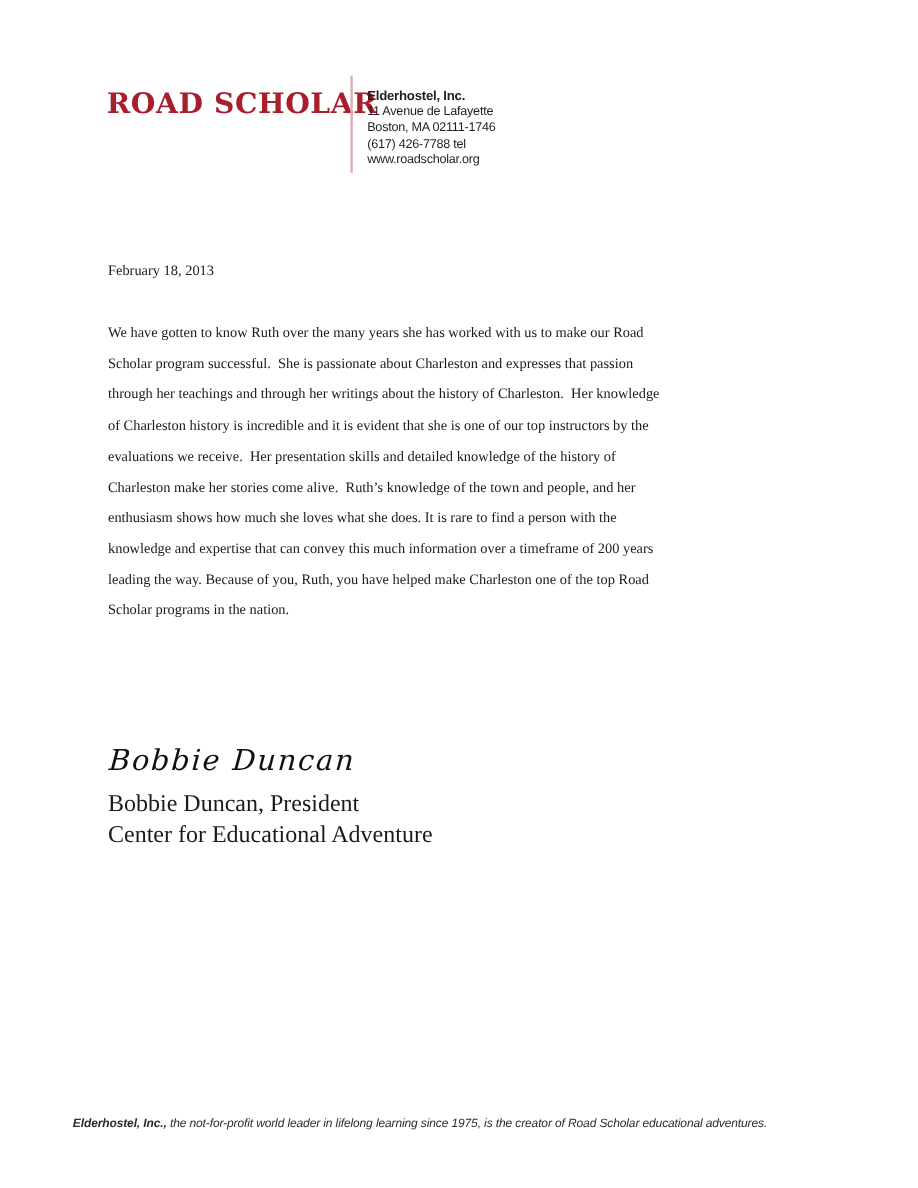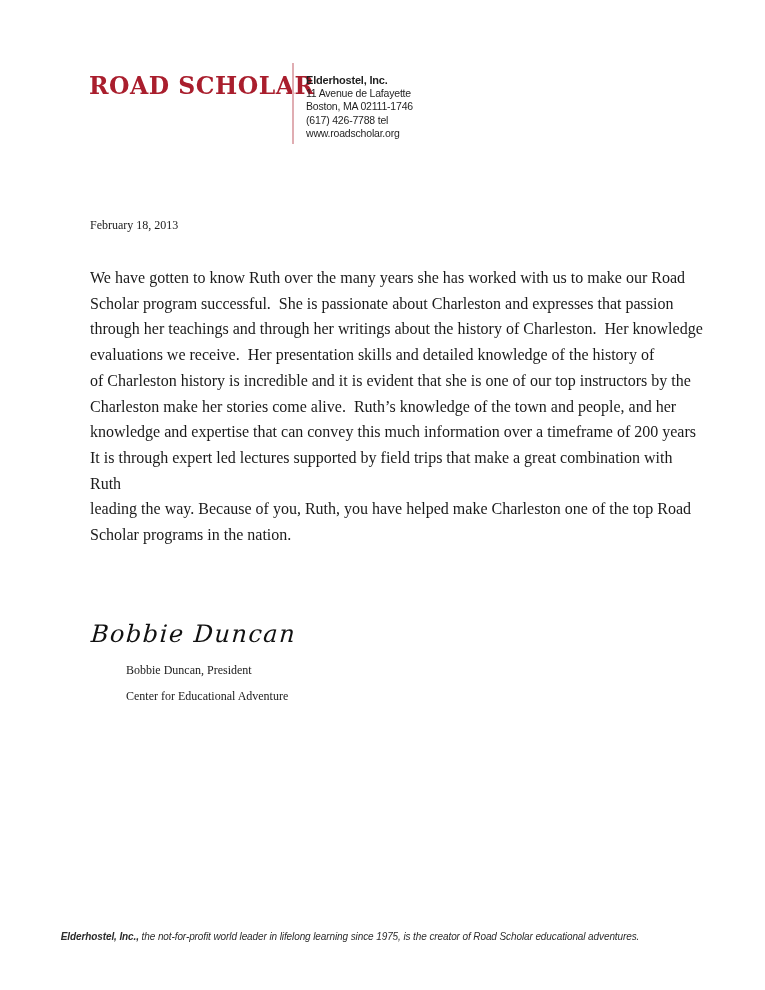--- a/index.html
+++ b/index.html
@@ -66,21 +66,21 @@
     top: 215px;
     font-size: 12px;
     line-height: 20px;
     white-space: pre-wrap;
   }
   .body-block {
     position: absolute;
     left: 90px;
     top: 265px;
     width: 615px;
-    font-size: 16px;
+    font-size: 12px;
     line-height: 25.7px;
   }
   .body-line {
     white-space: pre-wrap;
   }
 
   
   .signature-script {
     position: absolute;
     left: 90px;
@@ -91,23 +91,22 @@
     letter-spacing: 1.5px;
     transform: skewX(-4deg);
     transform-origin: left bottom;
     color: #111;
     white-space: nowrap;
   }
   .signer-block {
     position: absolute;
     left: 90px;
     top: 658px;
-    font-size: 12px;
+    font-size: 20px;
     line-height: 25.7px;
-    margin-left: 36px;
   }
 
   
   .footer {
     position: absolute;
     left: 0;
     top: 931px;
     width: 700px;
     text-align: center;
     font-family: "Liberation Sans", sans-serif;
@@ -137,25 +136,25 @@
       <div>www.roadscholar.org</div>
     </div>
   </div>
 
   <div class="date-line">February 18, 2013</div>
 
   <div class="body-block">
     <div class="body-line">We have gotten to know Ruth over the many years she has worked with us to make our Road</div>
     <div class="body-line">Scholar program successful.  She is passionate about Charleston and expresses that passion</div>
     <div class="body-line">through her teachings and through her writings about the history of Charleston.  Her knowledge</div>
+    <div class="body-line">of Charleston history is incredible and it is evident that she is one of our top instructors by the</div>
     <div class="body-line">evaluations we receive.  Her presentation skills and detailed knowledge of the history of</div>
-    <div class="body-line">of Charleston history is incredible and it is evident that she is one of our top instructors by the</div>
     <div class="body-line">Charleston make her stories come alive.  Ruth’s knowledge of the town and people, and her</div>
+    <div class="body-line">enthusiasm shows how much she loves what she does. It is rare to find a person with the</div>
     <div class="body-line">knowledge and expertise that can convey this much information over a timeframe of 200 years</div>
-    <div class="body-line">It is through expert led lectures supported by field trips that make a great combination with Ruth</div>
     <div class="body-line">leading the way. Because of you, Ruth, you have helped make Charleston one of the top Road</div>
     <div class="body-line">Scholar programs in the nation.</div>
   </div>
 
   <div class="signature-script">Bobbie Duncan</div>
   <div class="signer-block">
     <div>Bobbie Duncan, President</div>
     <div>Center for Educational Adventure</div>
   </div>
 

